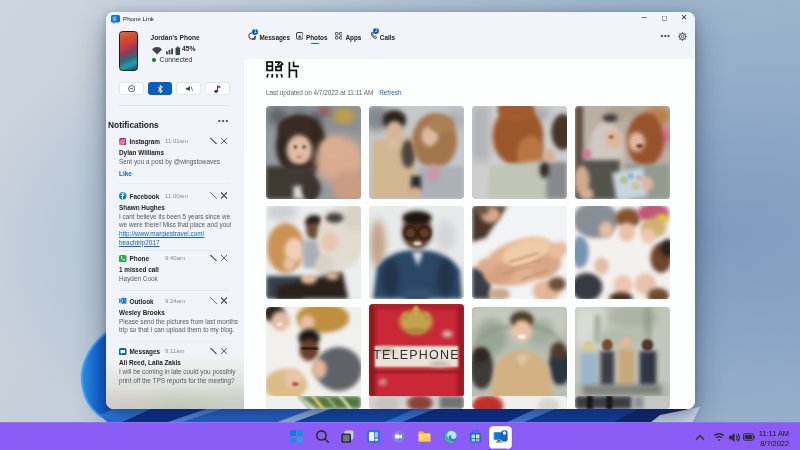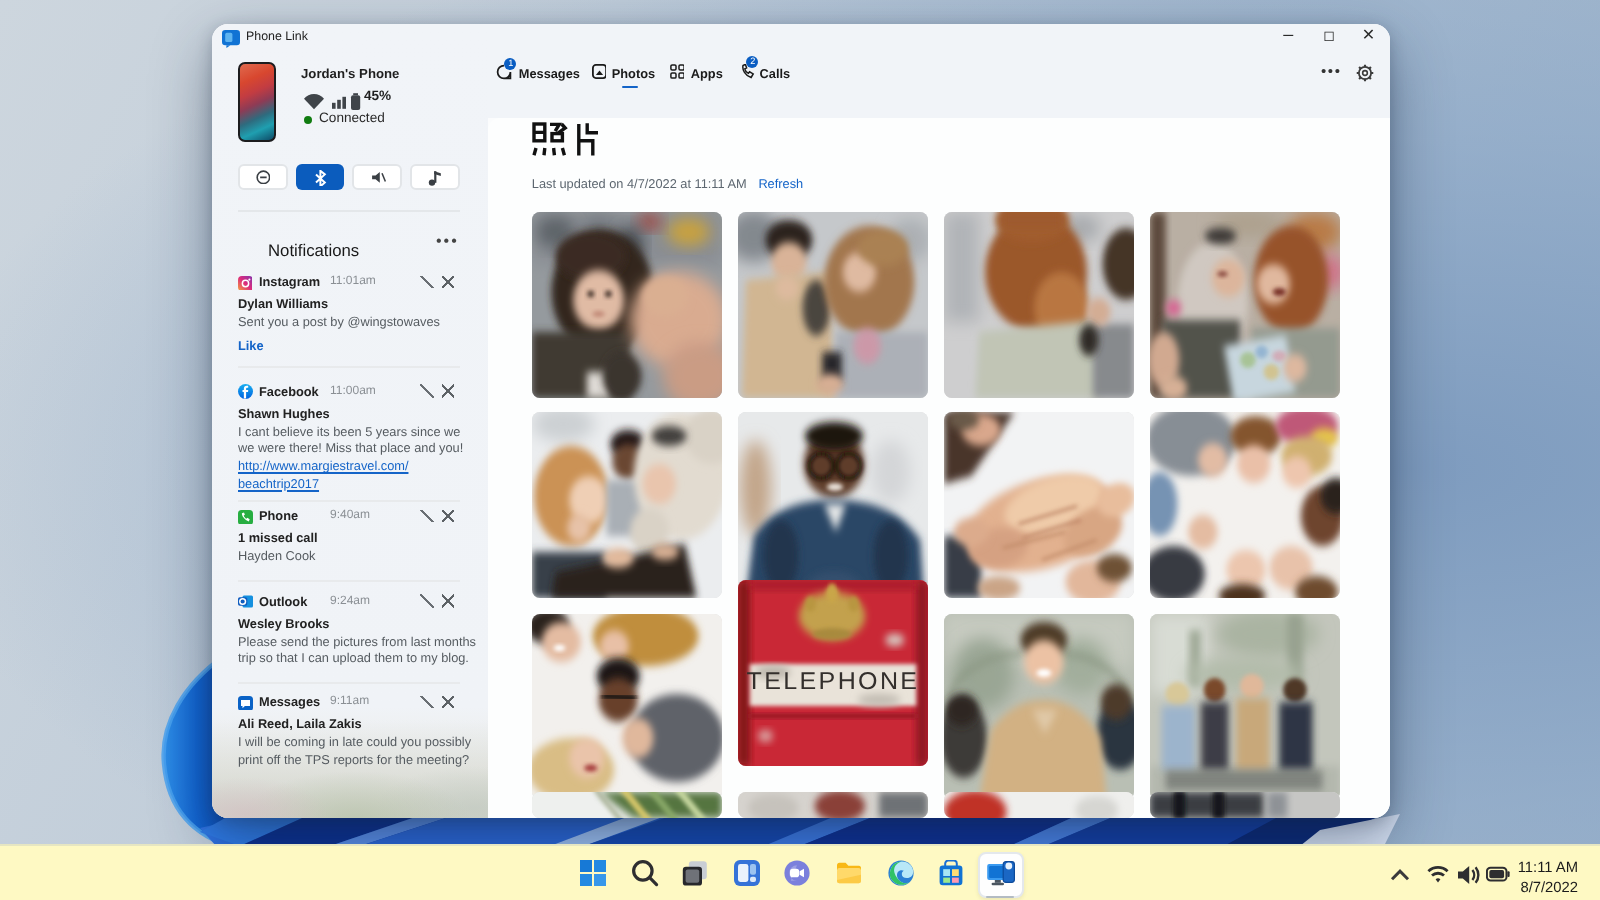--- a/index.html
+++ b/index.html
@@ -35,21 +35,21 @@
   .tile { position:absolute; width:95px; height:93px; border-radius:4px; overflow:hidden; background:#ddd; }
   .tile svg { display:block; }
 
   .nip { position:absolute; width:6.5px; height:6.5px;
     background:linear-gradient(45deg, transparent 44%, #6a6f74 44%, #6a6f74 56%, transparent 56%); }
   .nix { position:absolute; width:6.5px; height:6.5px;
     background:linear-gradient(45deg, transparent 44%, #5d6266 44%, #5d6266 56%, transparent 56%),
                linear-gradient(-45deg, transparent 44%, #5d6266 44%, #5d6266 56%, transparent 56%); }
 
   
-  #taskbar { left:0; top:422px; width:800px; height:28px; background:#fef9c3; border-top:1px solid rgba(160,175,190,.25); }
+  #taskbar { left:0; top:422px; width:800px; height:28px; background:#8b5cf6; border-top:1px solid rgba(160,175,190,.25); }
 </style>
 </head>
 <body>
 
 <svg id="bloom" class="abs" viewBox="0 0 800 108" width="800" height="108">
   <defs>
     <linearGradient id="pet" x1="0" y1="0" x2="1" y2="0">
       <stop offset="0" stop-color="#2f8fe8"></stop>
         <stop offset=".45" stop-color="#1266d4"></stop>
         <stop offset="1" stop-color="#0a46b0"></stop>
@@ -132,21 +132,21 @@
     <line x1="8.6" y1="2" x2="11" y2="8" stroke="#3a3f44" stroke-width="1.1"></line>
   </svg>
   <svg class="abs" style="left:108.3px;top:72.7px" width="7" height="8" viewBox="0 0 7 8">
     <circle cx="2" cy="6.3" r="1.6" fill="#3a3f44"></circle>
     <rect x="3.1" y="0.6" width="1.1" height="5.8" fill="#3a3f44"></rect>
     <path d="M3.1 0.6 L6.4 1.6 L6.4 3 L3.1 2 Z" fill="#3a3f44"></path>
   </svg>
 
   <div class="abs" style="left:13px;top:93px;width:111px;height:1px;background:#e4e7ea;"></div>
 
-  <div class="t" style="left:28px;top:108px;font-size:8.4px;font-weight:normal;color:#191919;">Notifications</div>
+  <div class="t" style="left:2px;top:108px;font-size:8.4px;font-weight:bold;color:#191919;">Notifications</div>
   <div class="t" style="left:112px;top:104px;font-size:8px;letter-spacing:1px;color:#444;">•••</div>
 
   <svg class="abs" style="left:12.5px;top:125.5px" width="7.5" height="7.5" viewBox="0 0 10 10">
     <defs>
         <linearGradient id="ig" x1="0" y1="1" x2="1" y2="0">
       <stop offset="0" stop-color="#f5a53c"></stop>
           <stop offset=".5" stop-color="#dd2a7b"></stop>
           <stop offset="1" stop-color="#8134af"></stop>
     </linearGradient>
       </defs>
@@ -490,21 +490,21 @@
         <ellipse cx="44" cy="31" rx="11" ry="9" fill="#1c1814" filter="url(#b2)"></ellipse>
         <ellipse cx="44" cy="43" rx="10" ry="11" fill="#684129" filter="url(#b2)"></ellipse>
         <line x1="36" y1="41" x2="53" y2="42" stroke="#0e0e0e" stroke-width="2.6" filter="url(#b1)"></line>
         <ellipse cx="74" cy="62" rx="24" ry="22" fill="#5e6269" filter="url(#b2)"></ellipse>
         <ellipse cx="54" cy="62" rx="8" ry="10" fill="#e0b89c" filter="url(#b2)"></ellipse>
         <ellipse cx="20" cy="78" rx="22" ry="16" fill="#d9bd85" filter="url(#b2)"></ellipse>
         <ellipse cx="28" cy="72" rx="9" ry="10" fill="#eac4aa" filter="url(#b2)"></ellipse>
         <ellipse cx="30" cy="77" rx="3.4" ry="1.8" fill="#a63e3c" filter="url(#b1)"></ellipse>
       </svg>
     </div>
-  <div class="tile" style="left:262.9px;top:278px;height:93px">
+  <div class="tile" style="left:262.9px;top:292px;height:93px">
       <svg width="95" height="93" viewBox="0 0 97 93" preserveAspectRatio="none">
         <rect width="97" height="93" fill="#c92836"></rect>
         <rect x="0" y="0" width="6" height="93" fill="#801318" filter="url(#b2)"></rect>
         <rect x="91" y="0" width="6" height="93" fill="#8e1820" filter="url(#b2)"></rect>
         <rect x="6" y="0" width="85" height="5" fill="#a81e2a" filter="url(#b2)"></rect>
         <ellipse cx="48" cy="18" rx="17" ry="12" fill="#c3a14e" filter="url(#b2)"></ellipse>
         <ellipse cx="48" cy="7" rx="3.4" ry="4.5" fill="#c9a64a" filter="url(#b1)"></ellipse>
         <rect x="46.8" y="2" width="2.4" height="6" fill="#c9a64a" filter="url(#b1)"></rect>
         <ellipse cx="37" cy="12" rx="2.8" ry="4" fill="#b89640" filter="url(#b1)"></ellipse>
         <ellipse cx="59" cy="12" rx="2.8" ry="4" fill="#b89640" filter="url(#b1)"></ellipse>

